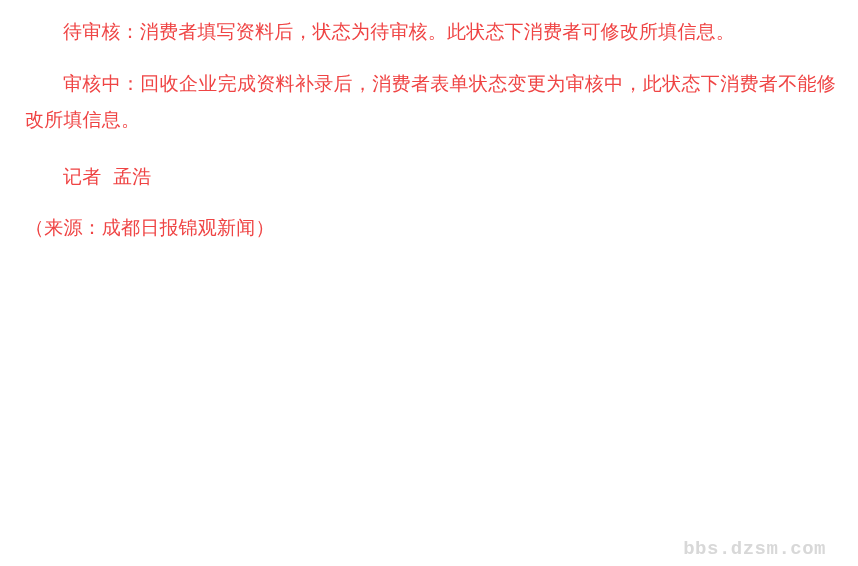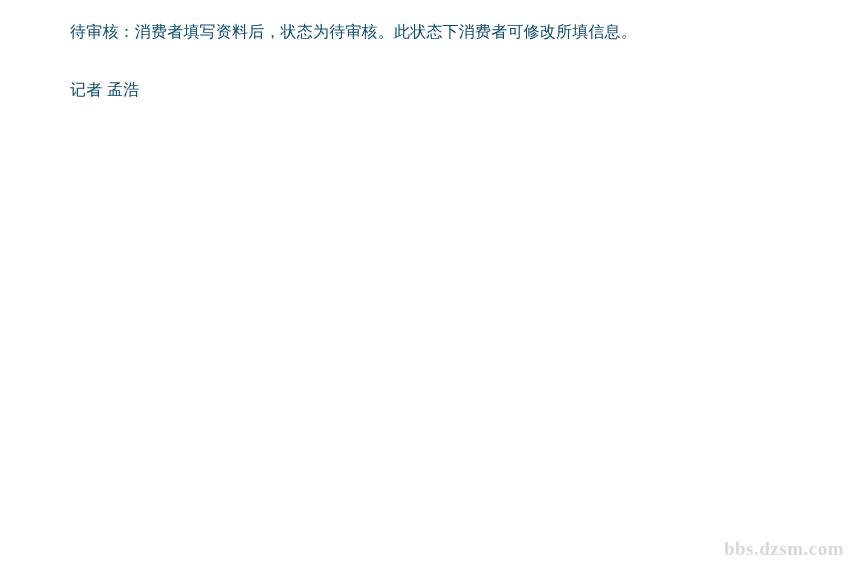--- a/index.html
+++ b/index.html
@@ -13,49 +13,52 @@
     font-family: "Liberation Sans", sans-serif;
     color: #333333;
     position: relative;
     overflow: hidden;
   }
   .article {
     padding: 14px 22px 0 22px;
     box-sizing: border-box;
   }
   .para {
-    font-size: 16px;
+    font-size: 19px;
     line-height: 36px;
-    color: #0c4a6e;
+    color: #ef4444;
     text-indent: 2em;
-    margin: 0 0 16px 16px;
+    margin: 0 0 16px 3px;
     text-align: justify;
     letter-spacing: 0.2px;
   }
   .para.sign {
     margin-top: 22px;
     margin-bottom: 14px;
+    font-family: Liberation Mono, monospace;
   }
   .para.source {
     text-indent: 0;
     margin-top: 14px;
   }
   .watermark {
     position: absolute;
-    right: 14px;
+    right: 32px;
     bottom: 6px;
-    font-family: Liberation Serif, serif;
+    font-family: Liberation Mono, monospace;
     font-size: 19px;
     font-weight: bold;
     color: #d8d8d8;
     letter-spacing: 0.5px;
     user-select: none;
   }
 </style>
 </head>
 <body>
 
 <div class="article">
   <p class="para">待审核：消费者填写资料后，状态为待审核。此状态下消费者可修改所填信息。</p>
+  <p class="para">审核中：回收企业完成资料补录后，消费者表单状态变更为审核中，此状态下消费者不能修改所填信息。</p>
   <p class="para sign">记者 孟浩</p>
+  <p class="para source">（来源：成都日报锦观新闻）</p>
 </div>
 
 <div class="watermark">bbs.dzsm.com</div>
 
 </body></html>

